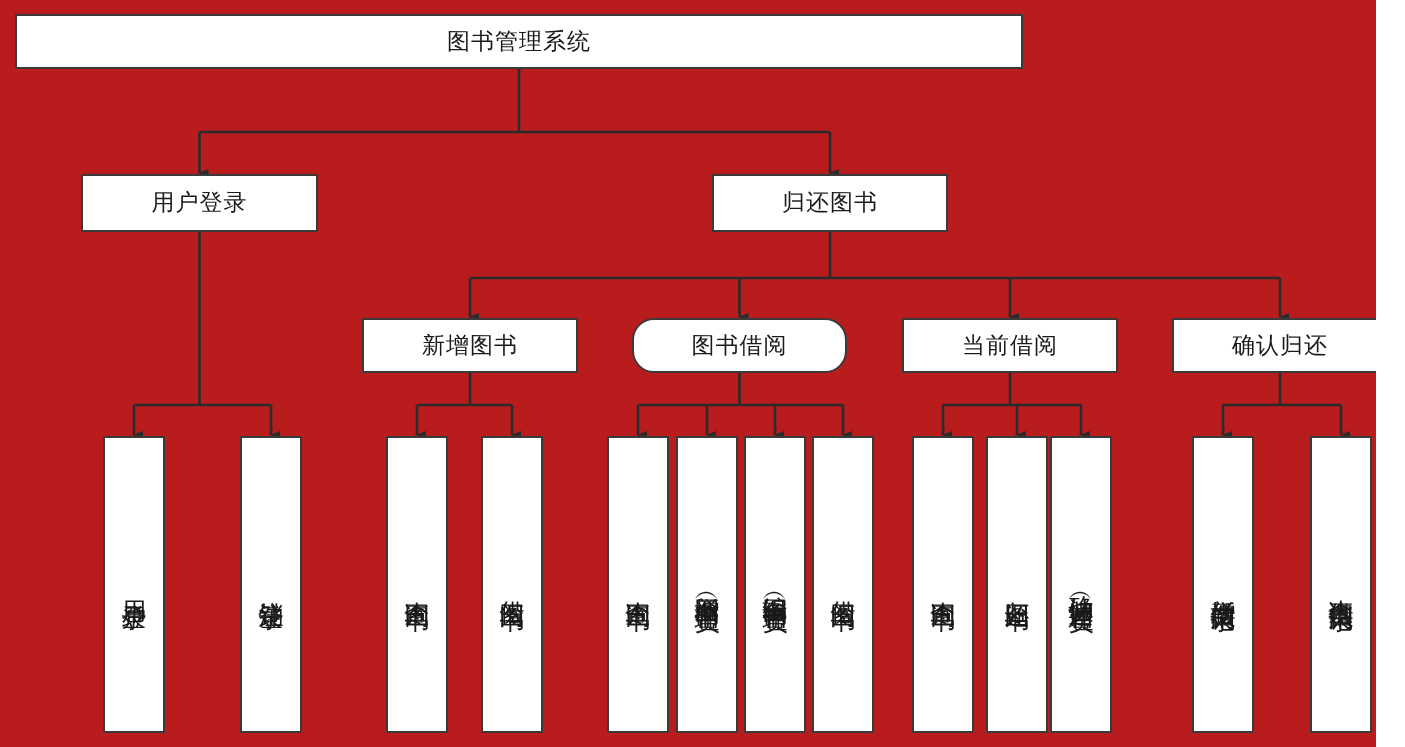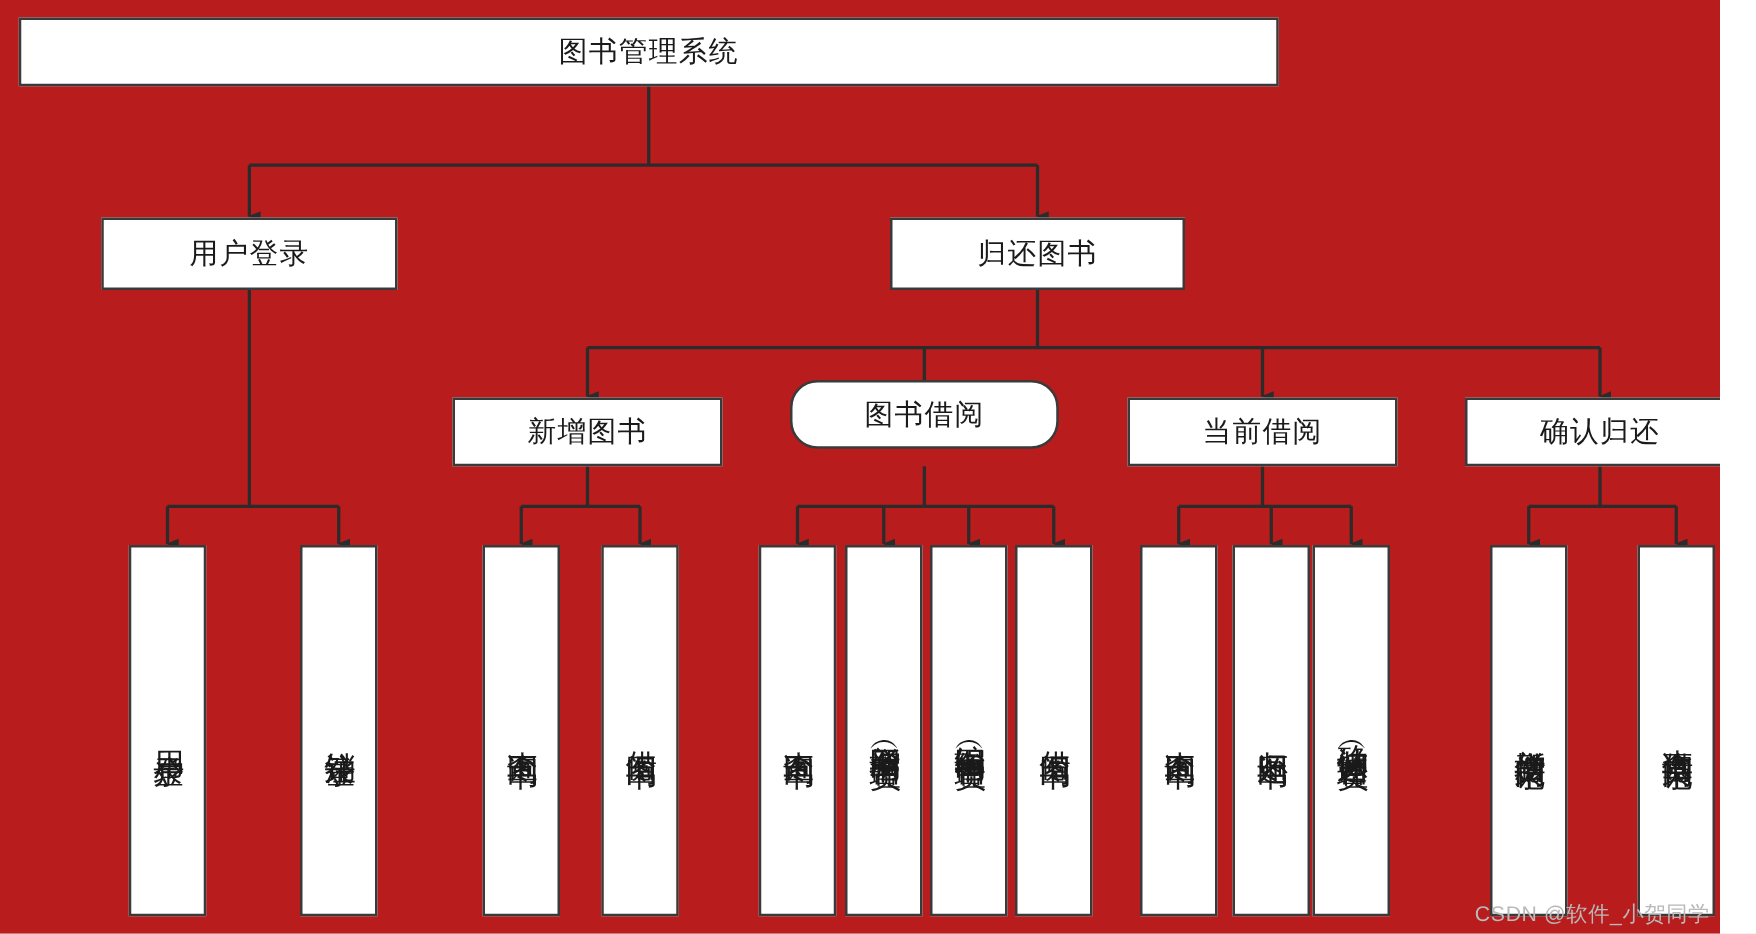--- a/index.html
+++ b/index.html
@@ -126,21 +126,21 @@
       </div>
       <div class="node horizontal" style="left: 81px; top: 174px; width: 237px; height: 58px;">
         <span class="node-label">用户登录</span>
       </div>
       <div class="node horizontal" style="left: 712px; top: 174px; width: 236px; height: 58px;">
         <span class="node-label">归还图书</span>
       </div>
       <div class="node horizontal" style="left: 362px; top: 318px; width: 216px; height: 55px;">
         <span class="node-label">新增图书</span>
       </div>
-      <div class="node horizontal" style="left: 632px; top: 304px; width: 215px; height: 55px; border-radius: 22px;">
+      <div class="node horizontal" style="left: 632px; top: 318px; width: 215px; height: 55px; border-radius: 22px;">
         <span class="node-label">图书借阅</span>
       </div>
       <div class="node horizontal" style="left: 902px; top: 318px; width: 216px; height: 55px;">
         <span class="node-label">当前借阅</span>
       </div>
       <div class="node horizontal" style="left: 1172px; top: 318px; width: 216px; height: 55px;">
         <span class="node-label">确认归还</span>
       </div>
       <div class="node vertical" style="left: 103px; top: 436px; width: 62px; height: 297px;">
         <span class="node-label">用户登录</span>
@@ -176,14 +176,13 @@
         <span class="node-label">确认归还（管理员）</span>
       </div>
       <div class="node vertical" style="left: 1192px; top: 436px; width: 62px; height: 297px;">
         <span class="node-label">新增借阅记录</span>
       </div>
       <div class="node vertical" style="left: 1310px; top: 436px; width: 62px; height: 297px;">
         <span class="node-label">查询借阅记录</span>
       </div>
     </div>
 
-  <div id="watermark">CSDN @软件_小贺同学</div>
 </div>
 
 </body></html>

